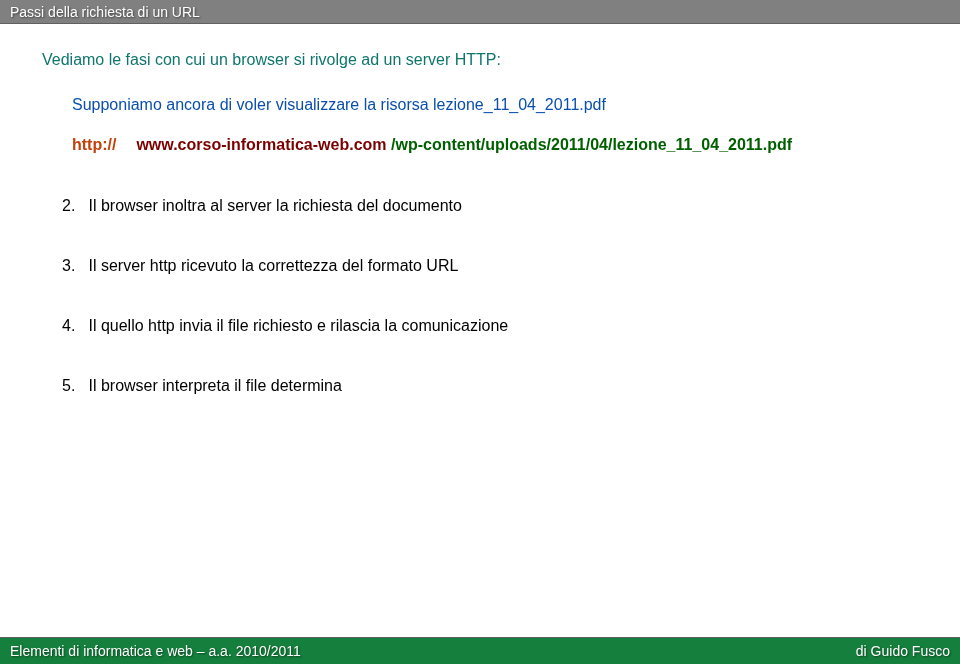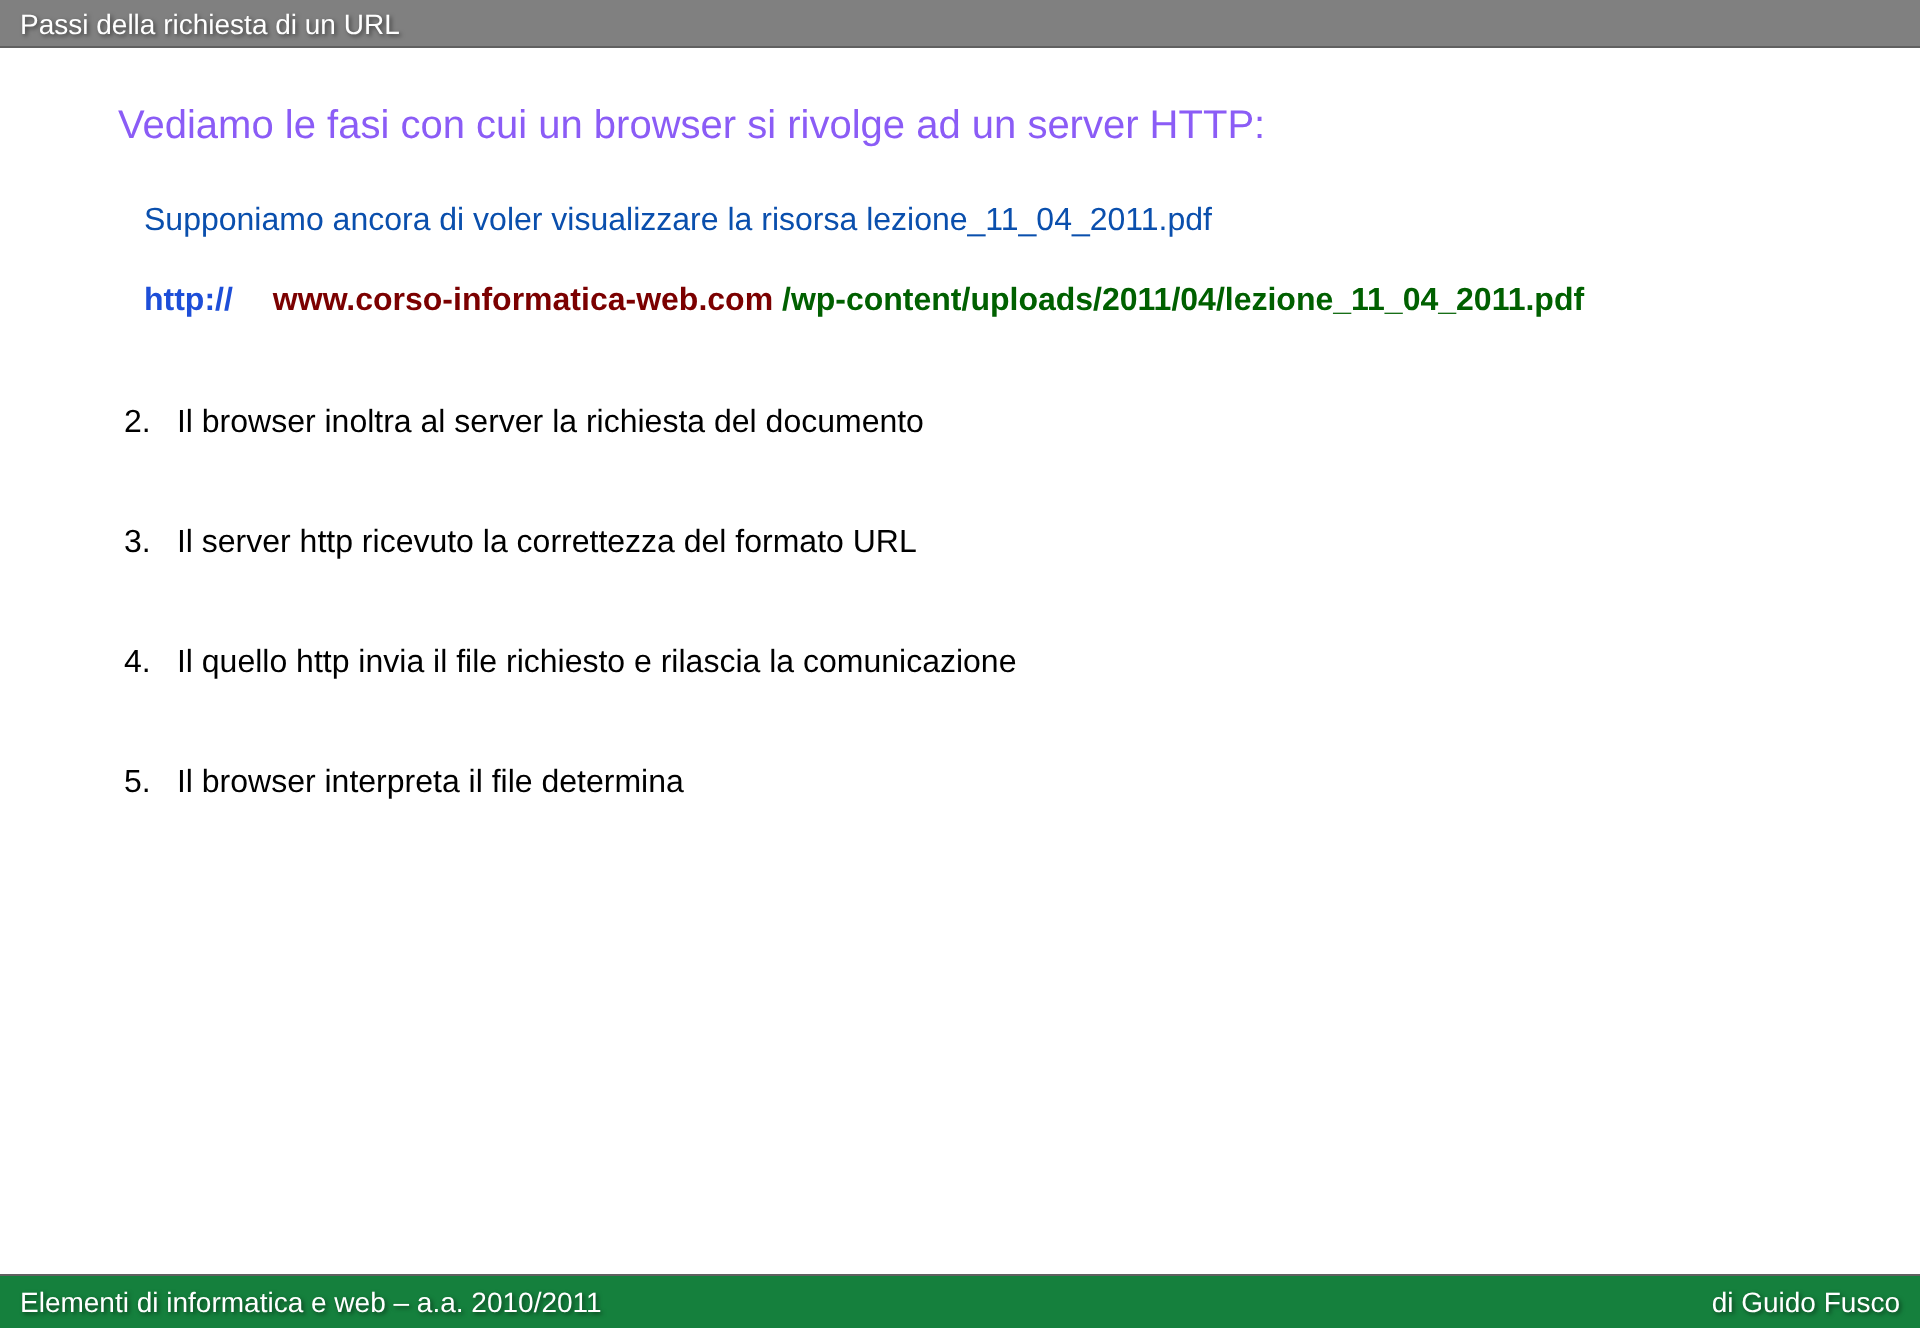--- a/index.html
+++ b/index.html
@@ -27,25 +27,24 @@
       height: 24px;
       display: flex;
       align-items: flex-end;
     }
     
     .content {
       padding: 24px 42px;
     }
     
     .intro-text {
-      color: #8b5cf6;
-      font-size: 20px;
+      color: #0f766e;
+      font-size: 16px;
       margin-bottom: 24px;
       line-height: 1.5;
-      margin-left: 17px;
     }
     
     .sub-text {
       color: #0a4fad;
       font-size: 16px;
       margin-left: 30px;
       margin-bottom: 22px;
     }
     
     .sub-text .filename {
@@ -53,21 +52,21 @@
     }
     
     .url-line {
       margin-left: 30px;
       font-size: 16px;
       font-weight: bold;
       margin-bottom: 40px;
     }
     
     .url-protocol {
-      color: #1d4ed8;
+      color: #c2410c;
     }
     
     .url-domain {
       color: #7b0000;
       padding-left: 20px;
     }
     
     .url-path {
       color: #006000;
     }

